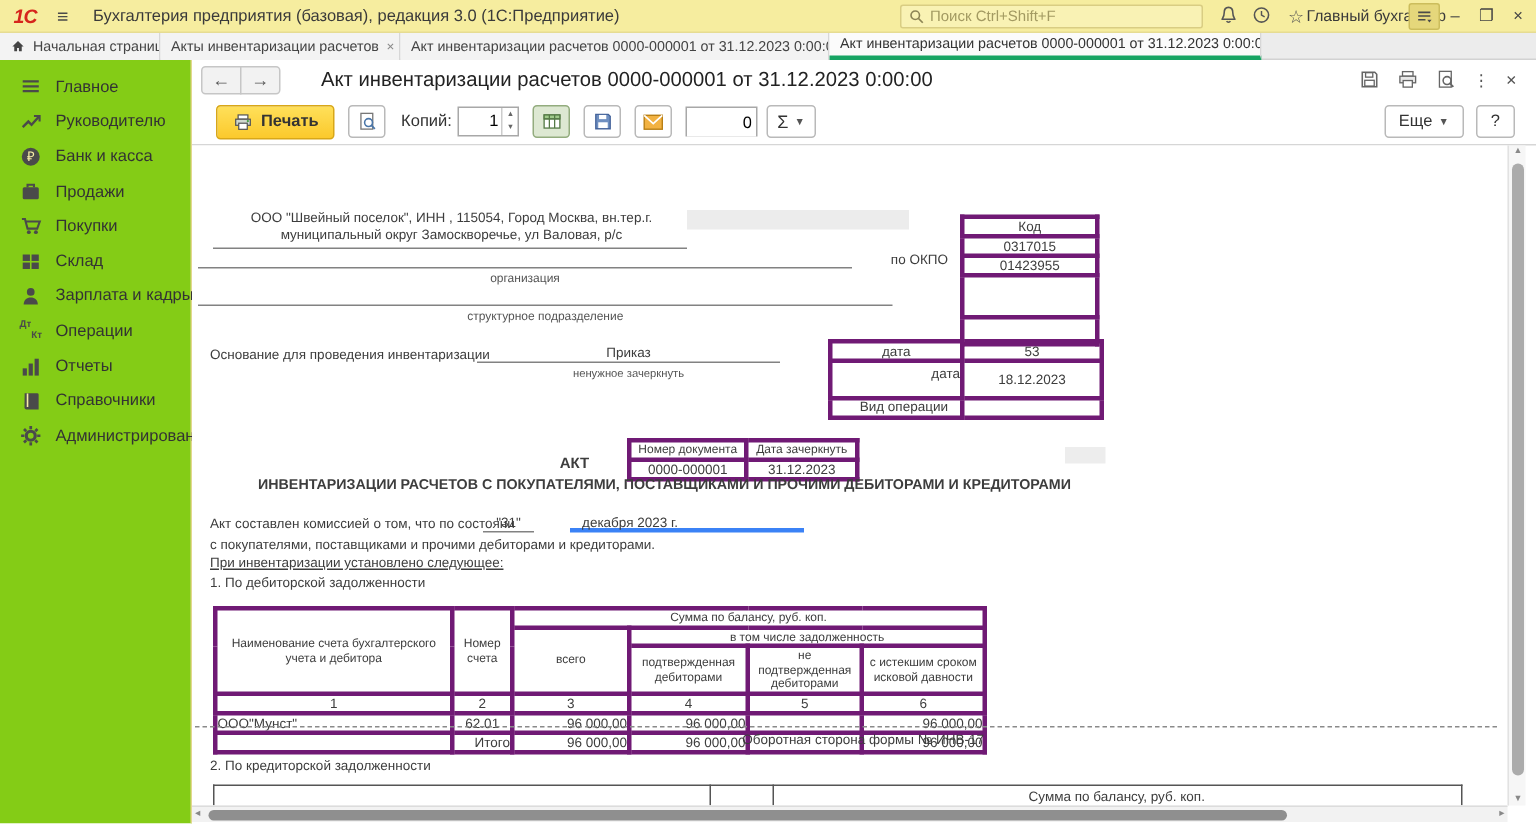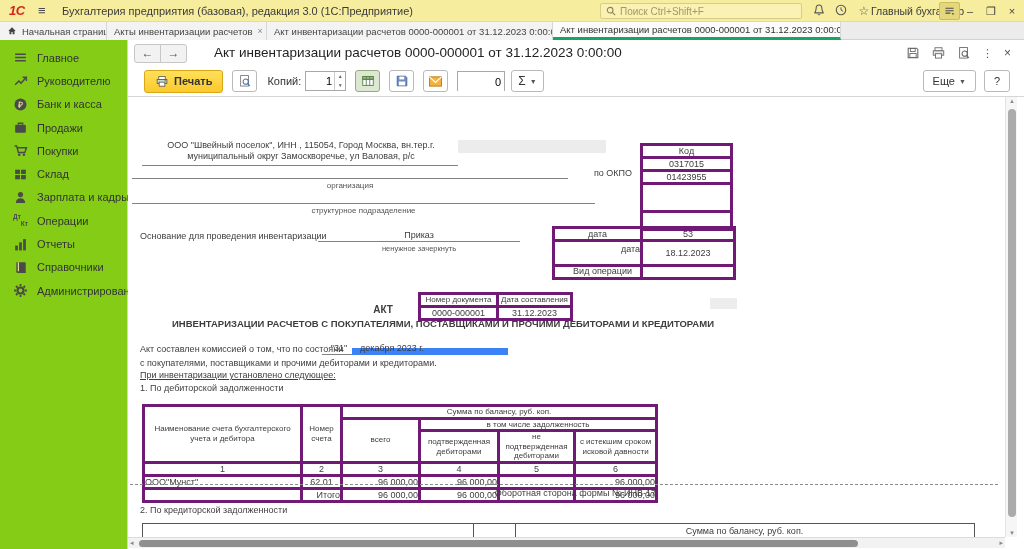--- a/index.html
+++ b/index.html
@@ -438,36 +438,36 @@
   <div class="abs" style="left:380px; top:169px; width:128px; text-align:right; padding-right:4px;">Вид операции</div>
 
   <table class="t" style="position:absolute; left:290px; top:195px; width:152px;">
     <colgroup>
         <col style="width:78px">
         <col style="width:74px">
       </colgroup>
     <tbody>
         <tr style="height:10px">
       <td class="hd">Номер документа</td>
-      <td class="hd">Дата составления</td>
+      <td class="hd">Дата зачеркнуть</td>
     </tr>
     <tr style="height:11px">
       <td class="c">0000-000001</td>
       <td class="c">31.12.2023</td>
     </tr>
   </tbody>
     </table>
   <div class="abs bold" style="left:215px; top:207px; width:80px; text-align:center; font-size:10px;">АКТ</div>
   <div class="grey" style="left:582px; top:201px; width:27px; height:11px; background:#ededed;"></div>
 
   <div class="abs bold" style="left:0px; top:221px; width:630px; text-align:center; font-size:9.5px;">ИНВЕНТАРИЗАЦИИ РАСЧЕТОВ С ПОКУПАТЕЛЯМИ, ПОСТАВЩИКАМИ И ПРОЧИМИ ДЕБИТОРАМИ И КРЕДИТОРАМИ</div>
 
   <div class="abs" style="left:12px; top:247px;">Акт составлен комиссией о том, что по состояни</div>
   <div class="abs" style="left:194px; top:246px; width:34px; text-align:center; border-bottom:1px solid #828282; height:12px;">"31"</div>
-  <div class="abs" style="left:224px; top:246px; width:156px; border-bottom:7px solid #3b82f6; height:12px; padding-left:8px;">декабря 2023 г.</div>
+  <div class="abs" style="left:252px; top:246px; width:156px; border-bottom:3px solid #3b82f6; height:12px; padding-left:8px;">декабря 2023 г.</div>
   <div class="abs" style="left:12px; top:261px;">с покупателями, поставщиками и прочими дебиторами и кредиторами.</div>
   <div class="abs" style="left:12px; top:273px;text-decoration:underline;">При инвентаризации установлено следующее:</div>
   <div class="abs" style="left:12px; top:286px;">1.  По дебиторской задолженности</div>
 
   <table class="t" style="position:absolute; left:14px; top:307px; width:513px;">
     <colgroup>
       <col style="width:158px">
         <col style="width:40px">
         <col style="width:78px">
       <col style="width:79px">

